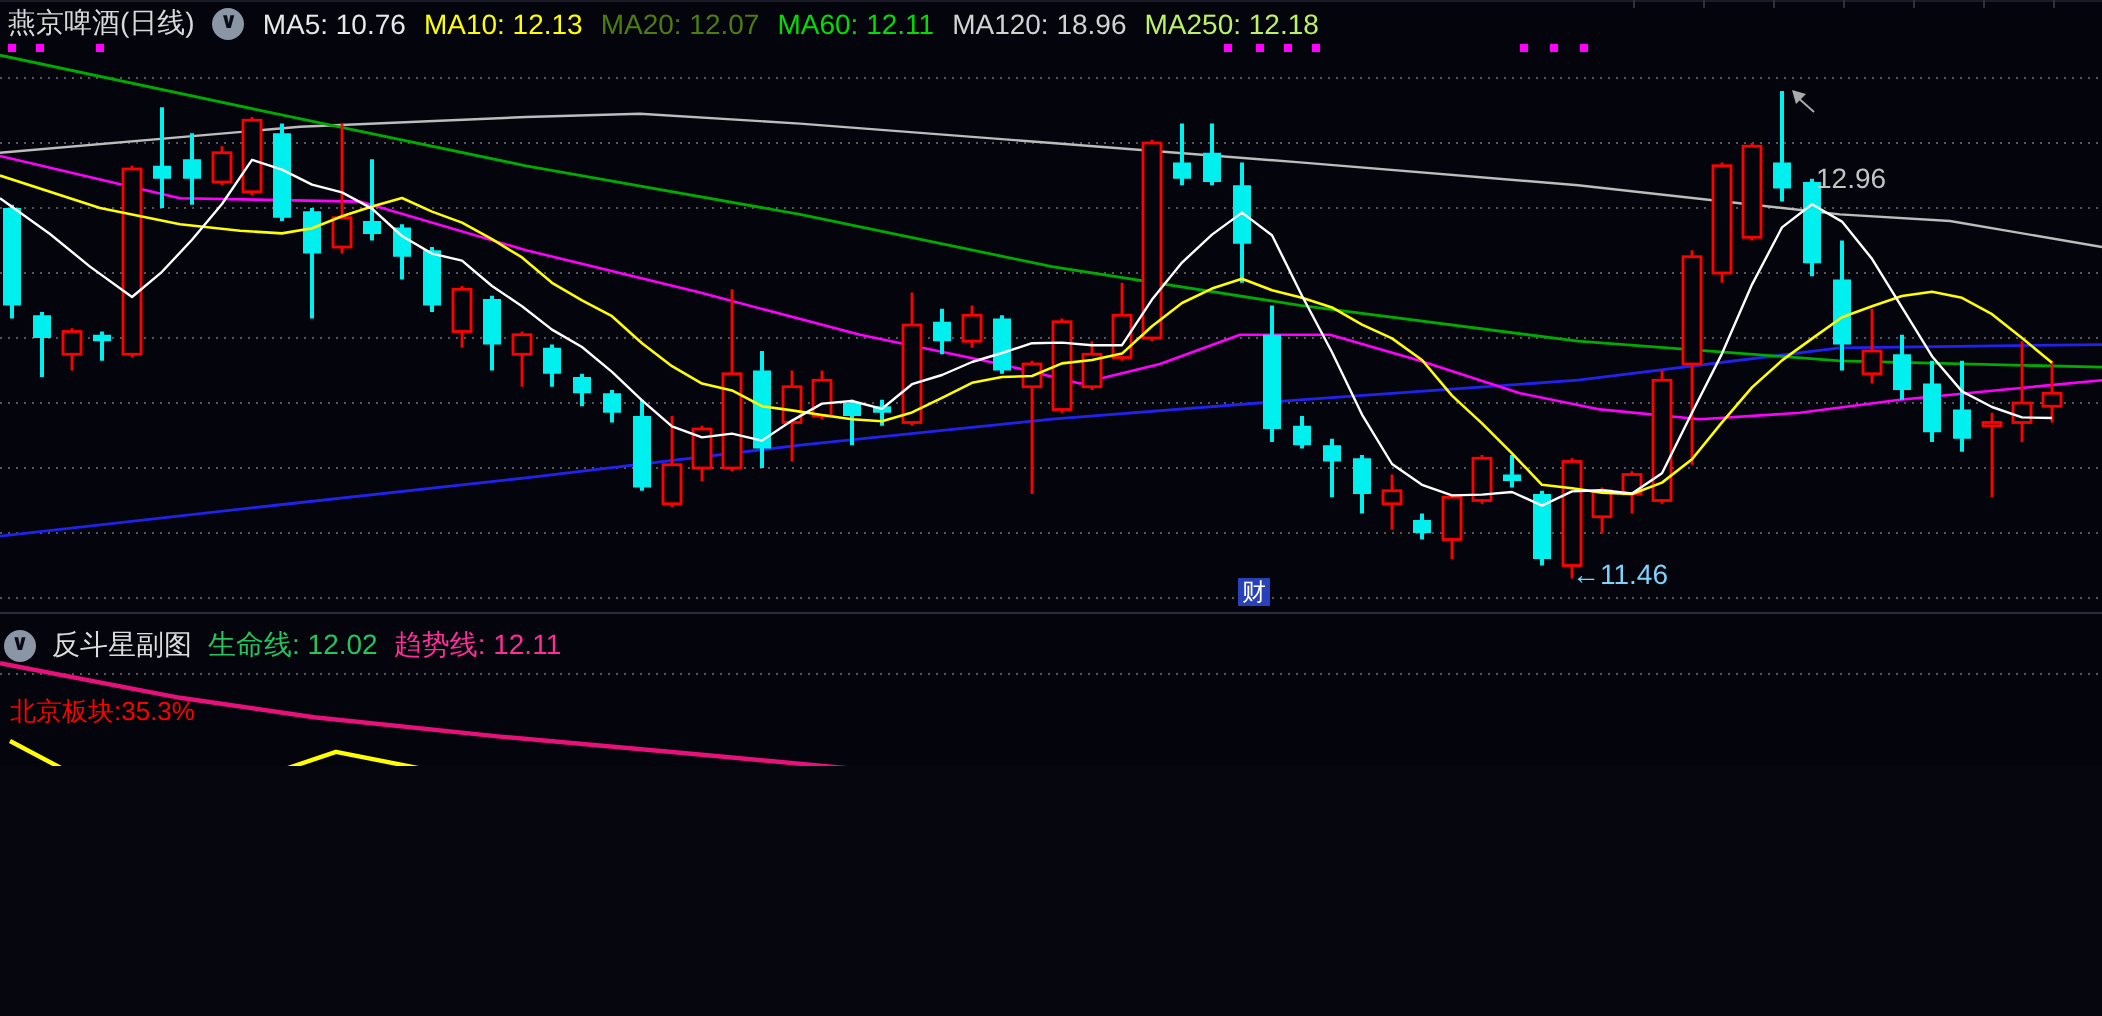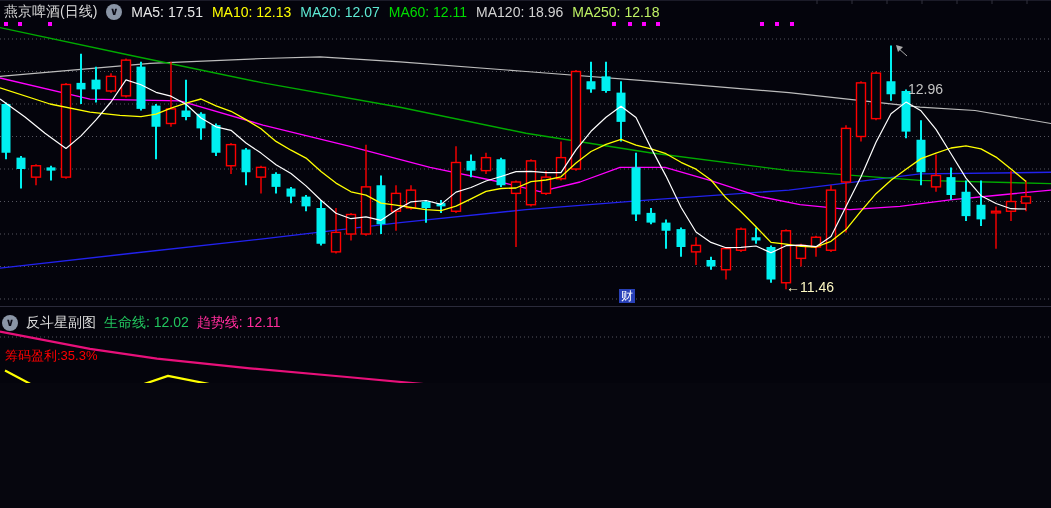--- a/index.html
+++ b/index.html
@@ -5,31 +5,31 @@
   html,body{margin:0;padding:0;background:#06060e;}
   #app{position:relative;width:1051px;height:383px;background:#04040c;overflow:hidden;
        font-family:"Liberation Sans","DejaVu Sans",sans-serif;}
   #chart-svg{position:absolute;left:0;top:0;z-index:1;}
   .txt{position:absolute;z-index:2;white-space:nowrap;}
   
   #main-header{left:4px;top:3px;display:flex;align-items:center;gap:9px;font-size:14px;}
   .chart-title{color:#d9d9d9;}
   .chev{width:16px;height:16px;border-radius:50%;background:#8a95a6;color:#0b0b16;
         font-size:11px;line-height:15px;text-align:center;font-weight:bold;cursor:pointer;}
-  .ma5{color:#e8e8e8}.ma10{color:#ffff00}.ma20{color:#5eead4}
+  .ma5{color:#e8e8e8}.ma10{color:#ffff00}.ma20{color:#4d7c0f}
   .ma60{color:#00dd00}.ma120{color:#d2d2d2}.ma250{color:#bef264}
   
   #sub-header{left:2px;top:314px;display:flex;align-items:center;gap:8px;font-size:14px;}
   .sub-title{color:#dcdcdc;}
   .life{color:#22c55e}.trend{color:#ff2d9b}
   #sector-line{left:6px;top:330px;color:#ff0000;font-size:13px;font-weight:bold;}
   #chip-line{left:5px;top:347px;color:#ff0000;font-size:13px;}
   
   #high-label{left:908px;top:45px;color:#c4c4c4;font-size:14px;margin-top:36px;}
-  #low-label{left:786px;top:279px;color:#fef9c3;font-size:14px;}
+  #low-label{left:786px;top:279px;color:#7dd3fc;font-size:14px;}
   #cai-badge{left:619px;top:289px;background:#2840b8;color:#ffffff;font-size:12px;
              line-height:14px;padding:0 2px;cursor:pointer;}
   #v-label{left:818px;top:473px;color:#ec4899;font-size:13px;}
   #resize-handle{position:absolute;left:8px;top:505px;width:8px;height:3px;background:#8a8a8a;z-index:2;}
 </style>
 </head>
 <body>
 
 <div id="app">
 
@@ -232,36 +232,36 @@
         <line x1="816" y1="482" x2="810" y2="476" stroke="#ffff00" stroke-width="1.5"></line>
         <polygon points="806,472 814,475 810,480" fill="#ffff00"></polygon>
         <polygon points="805,484 796,496 814,496" fill="#ee1111"></polygon>
         <rect x="801" y="496" width="8" height="10" fill="#ee1111"></rect>
       </g>
     </svg>
 
   <div class="txt" id="main-header">
     <span class="chart-title">燕京啤酒(日线)</span>
     <span class="chev">∨</span>
-    <span class="ma5">MA5: 17.51</span>
+    <span class="ma5">MA5: 10.76</span>
     <span class="ma10">MA10: 12.13</span>
     <span class="ma20">MA20: 12.07</span>
     <span class="ma60">MA60: 12.11</span>
     <span class="ma120">MA120: 18.96</span>
     <span class="ma250">MA250: 12.18</span>
   </div>
 
   <div class="txt" id="sub-header">
     <span class="chev">∨</span>
     <span class="sub-title">反斗星副图</span>
     <span class="life">生命线: 12.02</span>
     <span class="trend">趋势线: 12.11</span>
   </div>
 
-  <div class="txt" id="chip-line">筹码盈利:35.3%</div>
+  <div class="txt" id="chip-line">北京板块:35.3%</div>
 
   <div class="txt" id="high-label">12.96</div>
   <div class="txt" id="low-label">←11.46</div>
   <div class="txt" id="cai-badge">财</div>
   <div class="txt" id="v-label">V反转</div>
 
   <div id="resize-handle"></div>
 </div>
 
 </body></html>

